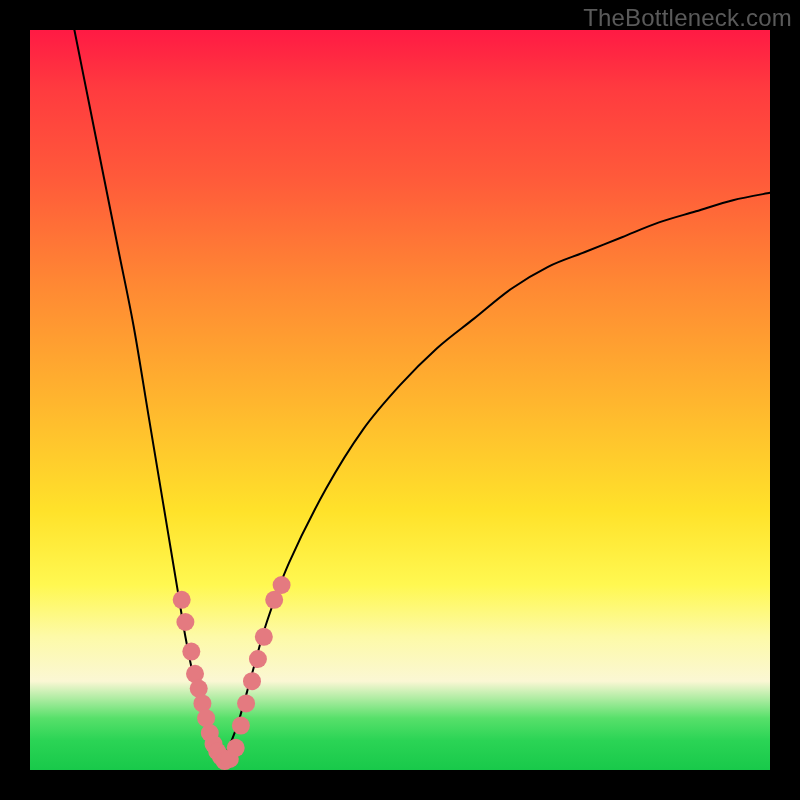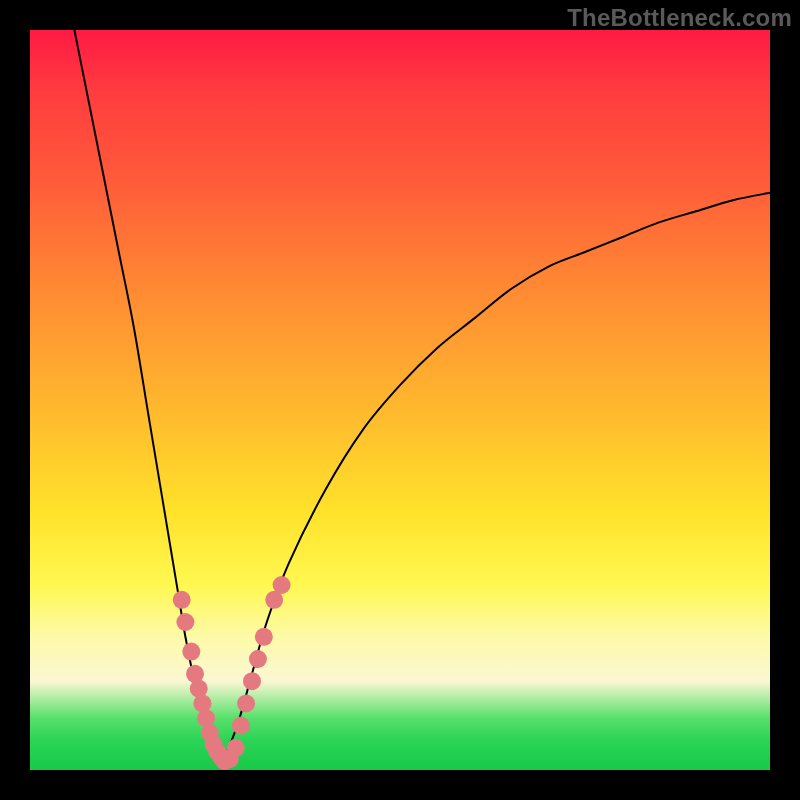--- a/index.html
+++ b/index.html
@@ -39,21 +39,21 @@
       #57e06a 93%,
       #2bd455 96%,
       #18c94a 100%
     );
   }
   .watermark {
     position: absolute;
     top: 4px;
     right: 8px;
     font-size: 24px;
-    font-weight: 700;
+    font-weight: 400;
     color: #5a5a5a;
     letter-spacing: 0.2px;
     user-select: none;
   }
   svg.overlay {
     position: absolute;
     left: 0;
     top: 0;
     width: 800px;
     height: 800px;

